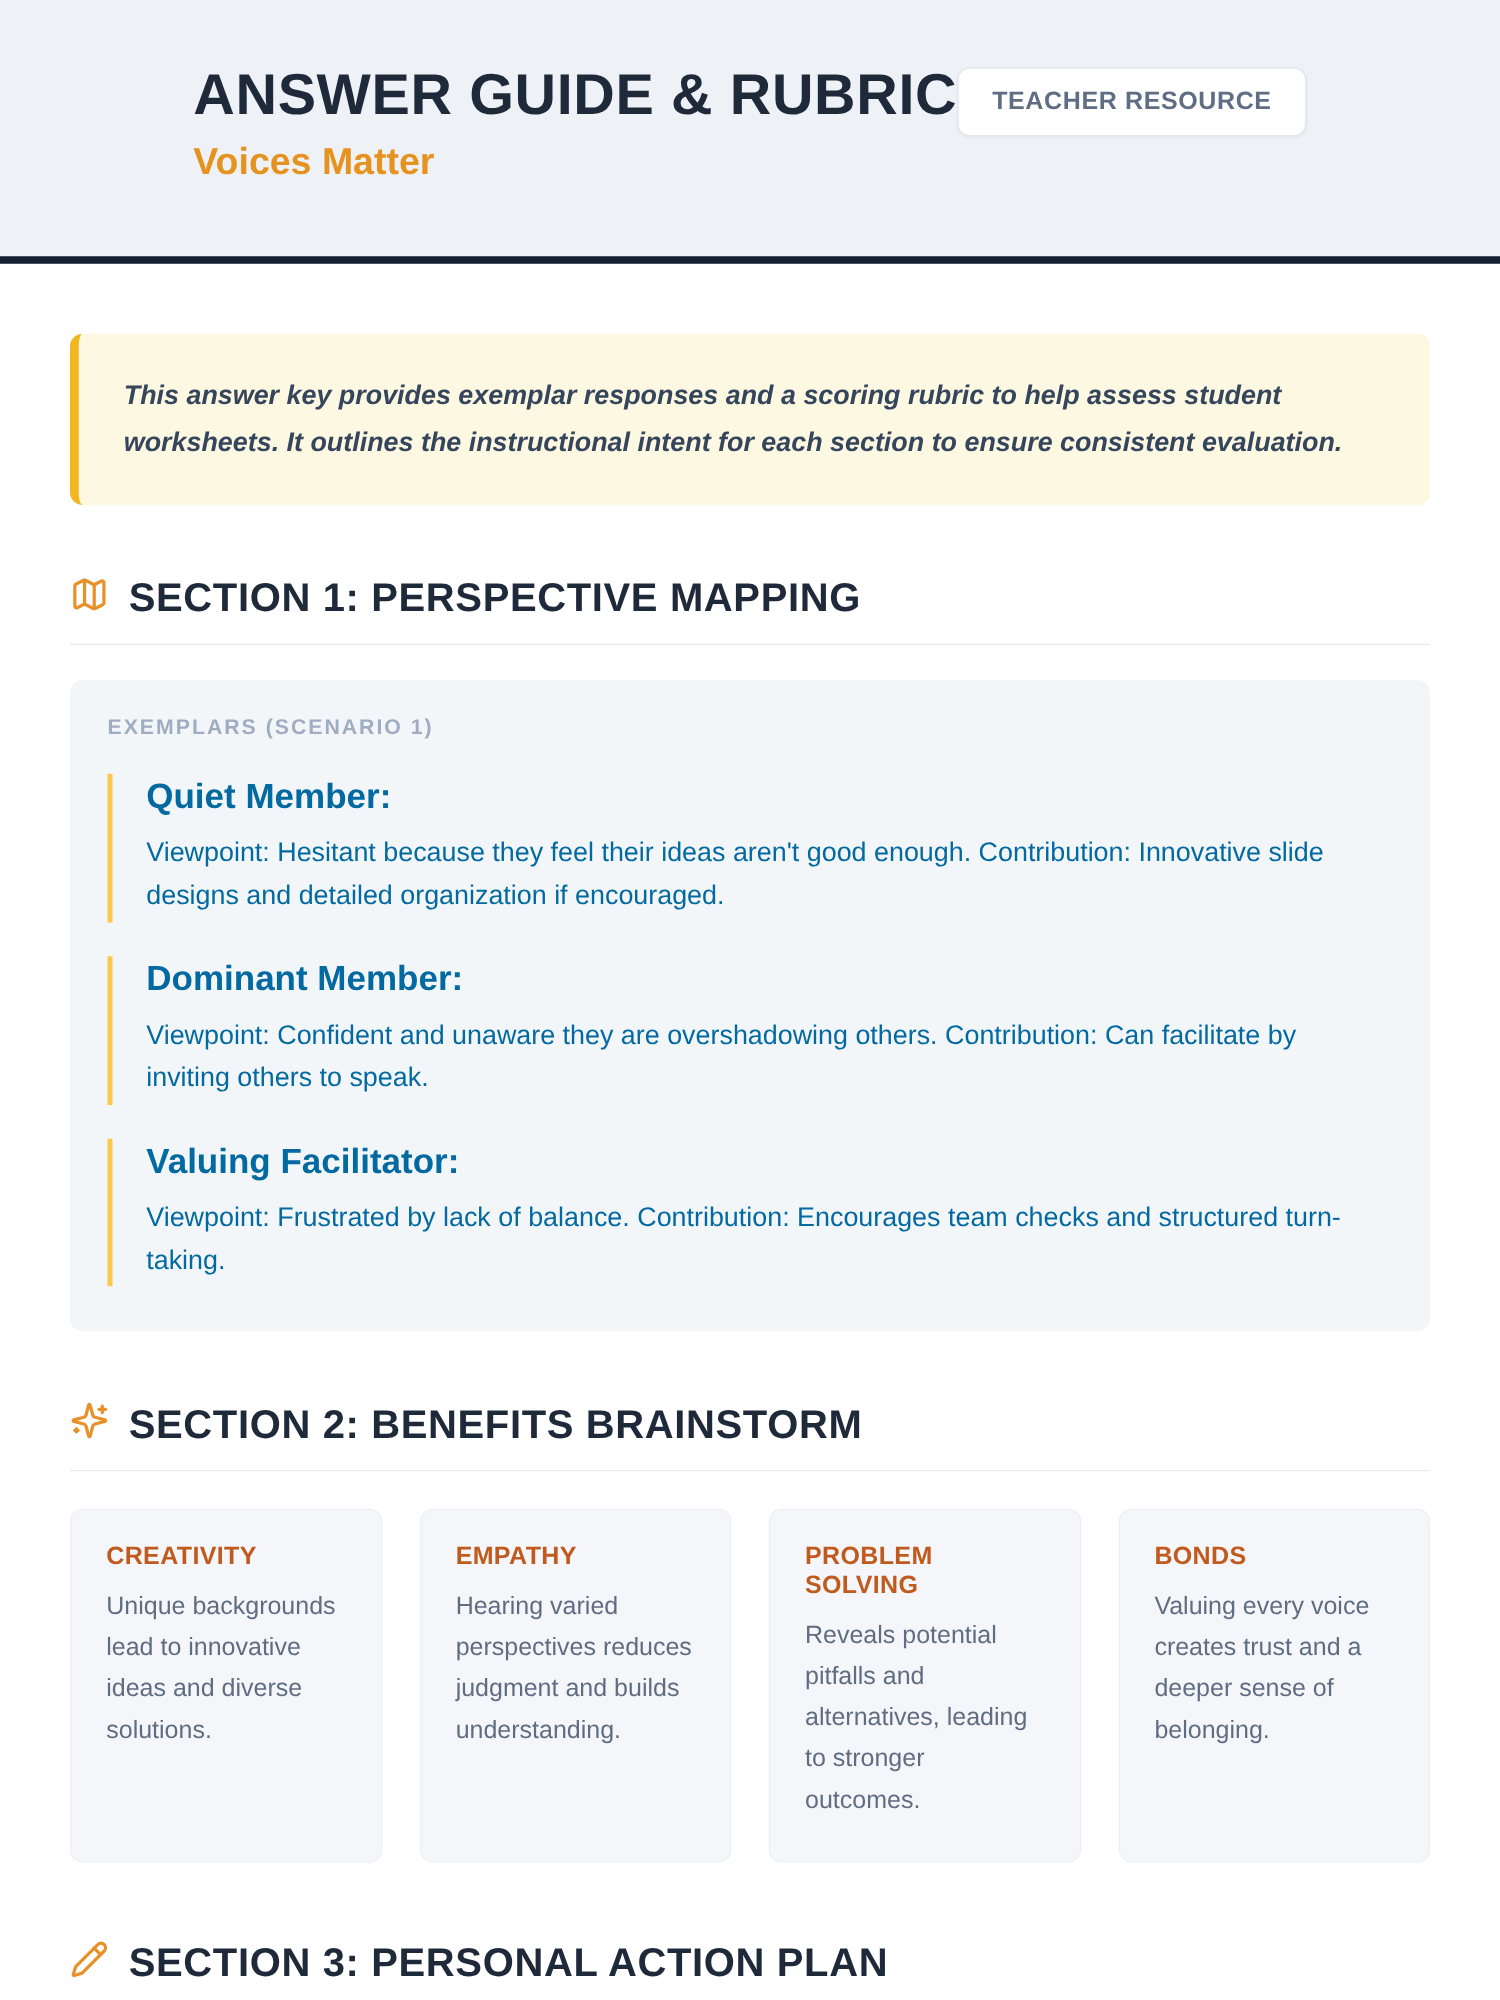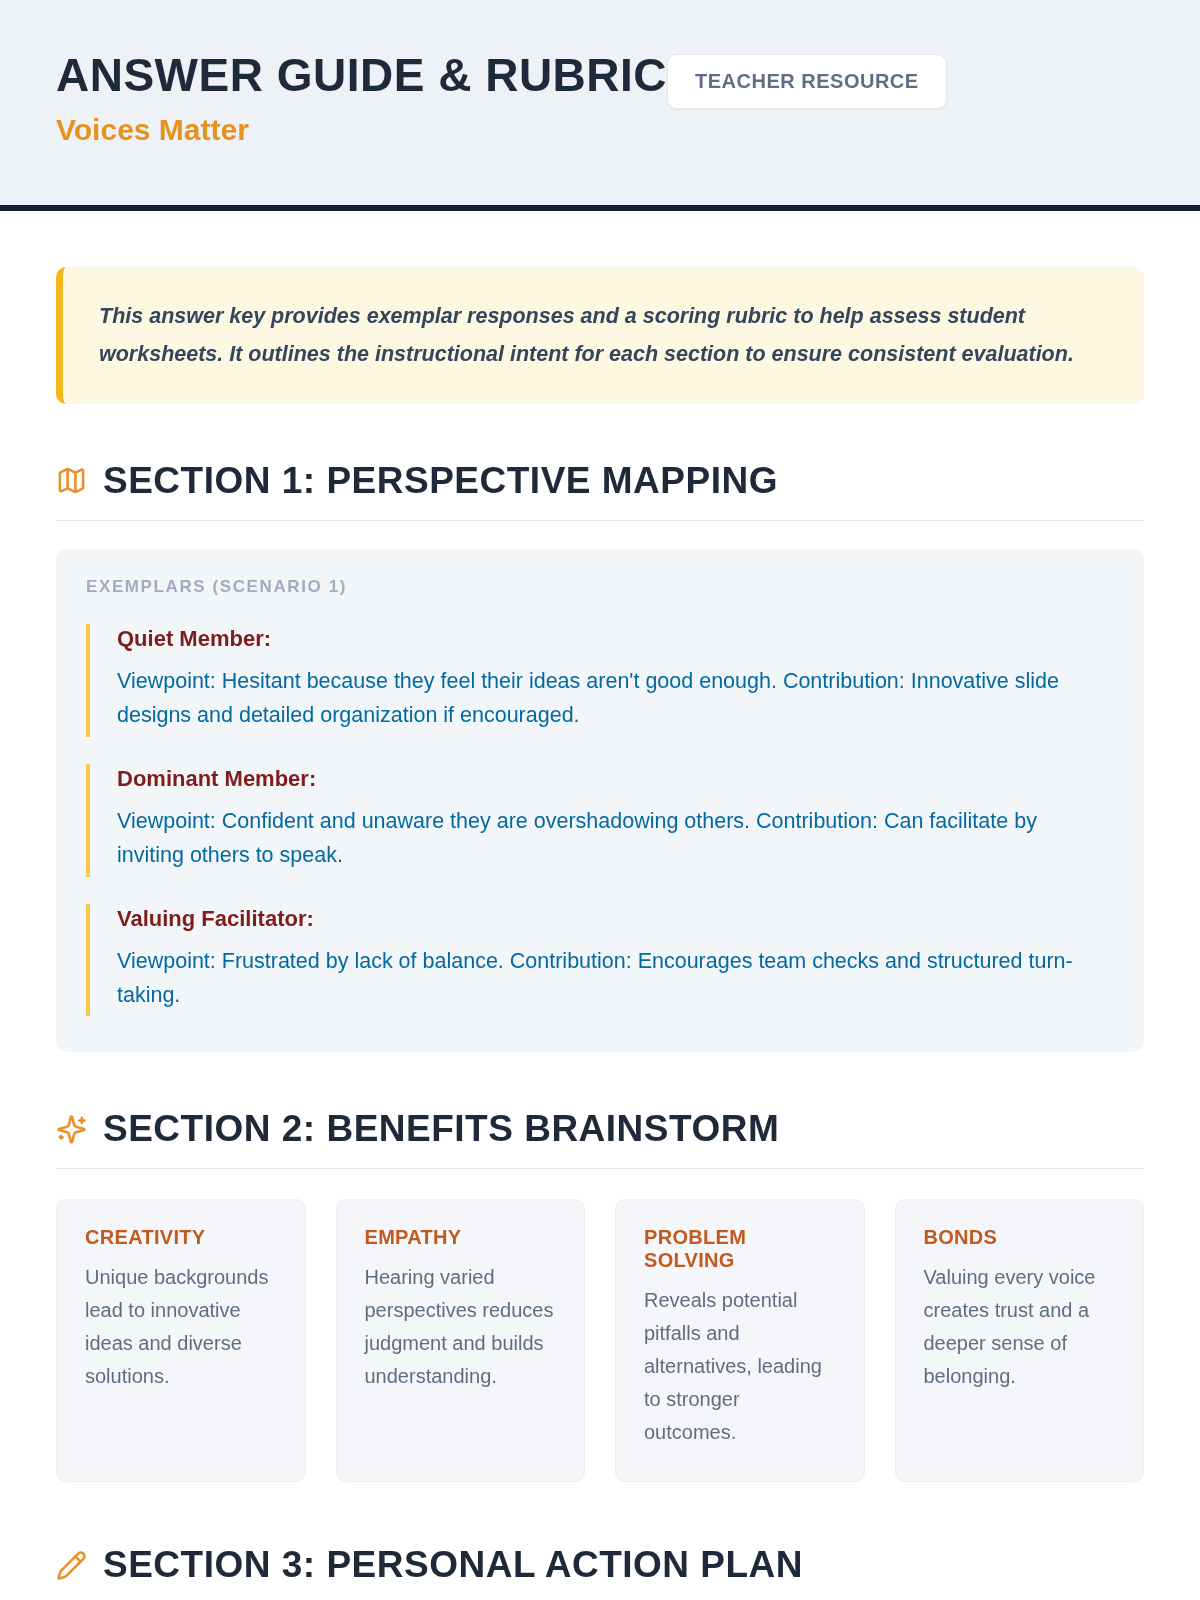--- a/index.html
+++ b/index.html
@@ -11,21 +11,21 @@
   body { height: 1600px; overflow: hidden; }
 
   
   .header {
     background: #eef1f6;
     border-bottom: 6px solid #141f31;
     padding: 50px 56px 58px 56px;
   }
   .header-inner {
     display: flex;
-    justify-content: flex-start;
+    justify-content: center;
     align-items: flex-start;
   }
   .page-title {
     font-size: 46px;
     font-weight: 800;
     letter-spacing: 0.5px;
     color: #1e2a3a;
     line-height: 1.1;
   }
   .page-subtitle {
@@ -61,26 +61,26 @@
   }
   .callout-text {
     font-style: italic;
     font-size: 21.5px;
     line-height: 1.8;
     color: #34455c;
   }
 
   .section-heading {
     display: flex;
-    align-items: center;
+    align-items: flex-start;
     gap: 16px;
     margin-top: 56px;
     padding-bottom: 18px;
     border-bottom: 1px solid #e5eaf0;
-    font-size: 37px;
+    font-size: 32px;
     font-weight: 800;
     letter-spacing: 0.5px;
     color: #1e2a3a;
   }
   .section-heading .icon { display: flex; align-items: center; color: #e8912b; }
   .section-heading svg { width: 31px; height: 31px; }
   .section-heading.no-rule { border-bottom: none; padding-bottom: 0; margin-top: 62px; }
 
   
   .exemplar-card {
@@ -94,23 +94,23 @@
     font-weight: 700;
     letter-spacing: 1.6px;
     color: #9fadc2;
   }
   .exemplar {
     margin-top: 27px;
     border-left: 4px solid #f8ca4b;
     padding: 2px 0 4px 27px;
   }
   .exemplar-name {
-    font-size: 22px;
-    font-weight: 700;
-    color: #7f1d1d;
+    font-size: 28px;
+    font-weight: 700;
+    color: #0369a1;
     margin-bottom: 12px;
   }
   .exemplar-text {
     font-size: 21.5px;
     line-height: 1.6;
     color: #0369a1;
     max-width: 960px;
   }
 
   

